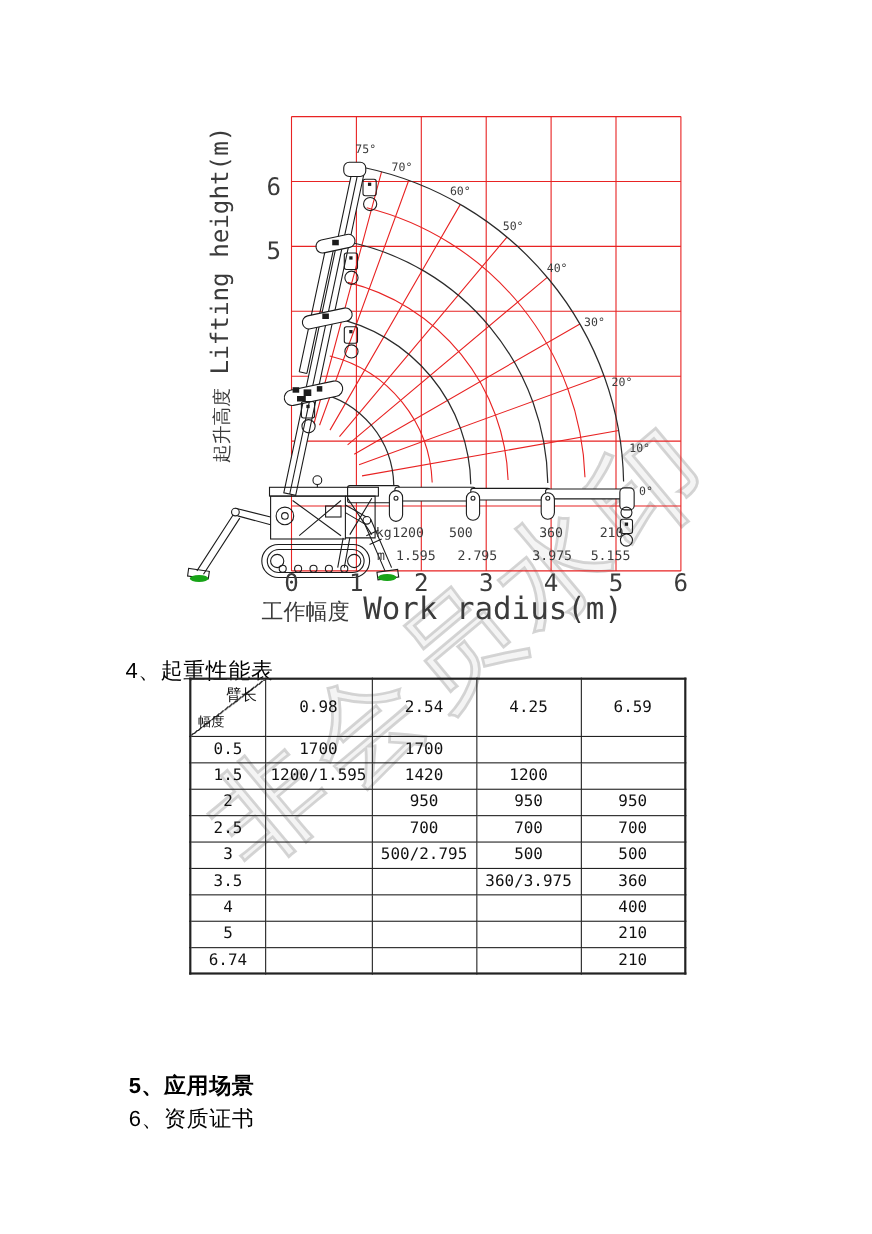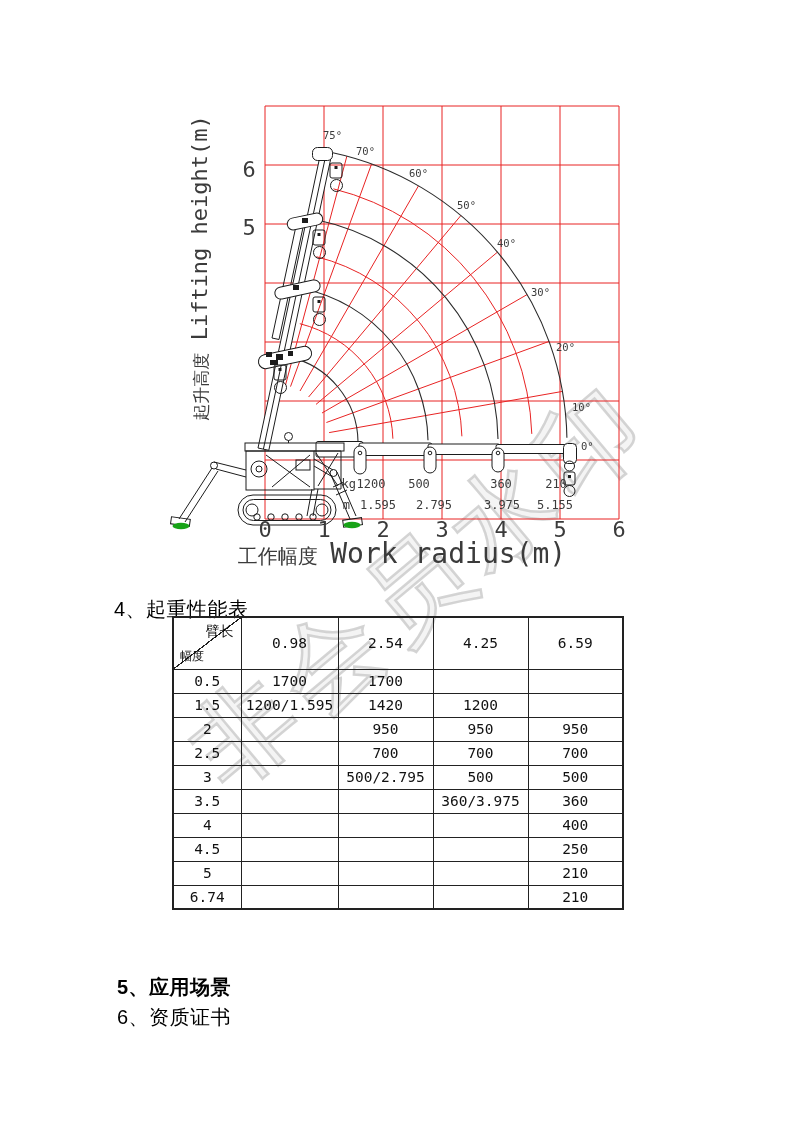--- a/index.html
+++ b/index.html
@@ -276,27 +276,20 @@
       <td>360</td>
     </tr>
     <tr>
       <td>4</td>
       <td></td>
       <td></td>
       <td></td>
       <td>400</td>
     </tr>
     <tr>
-      <td>4.5</td>
-      <td></td>
-      <td></td>
-      <td></td>
-      <td>250</td>
-    </tr>
-    <tr>
       <td>5</td>
       <td></td>
       <td></td>
       <td></td>
       <td>210</td>
     </tr>
     <tr>
       <td>6.74</td>
       <td></td>
       <td></td>

